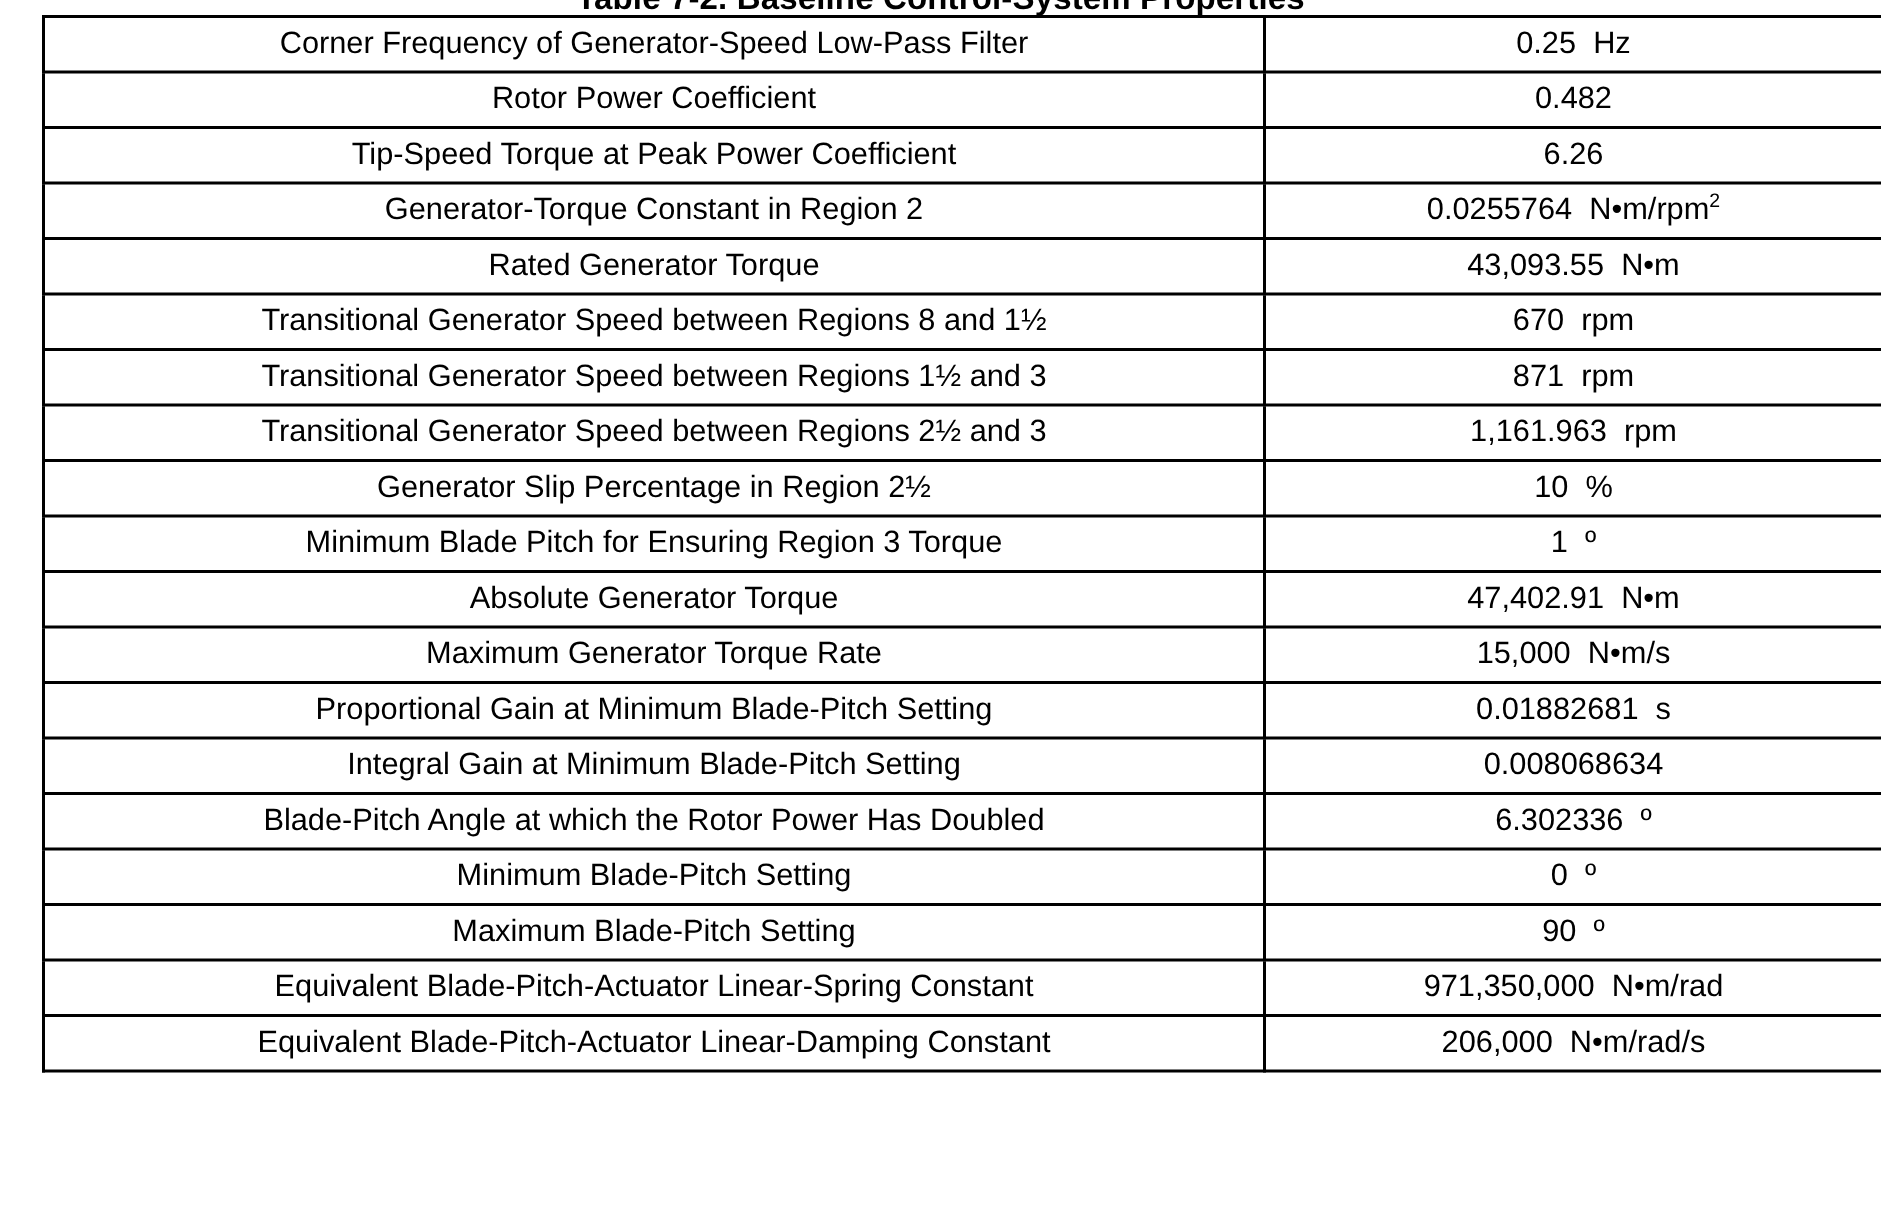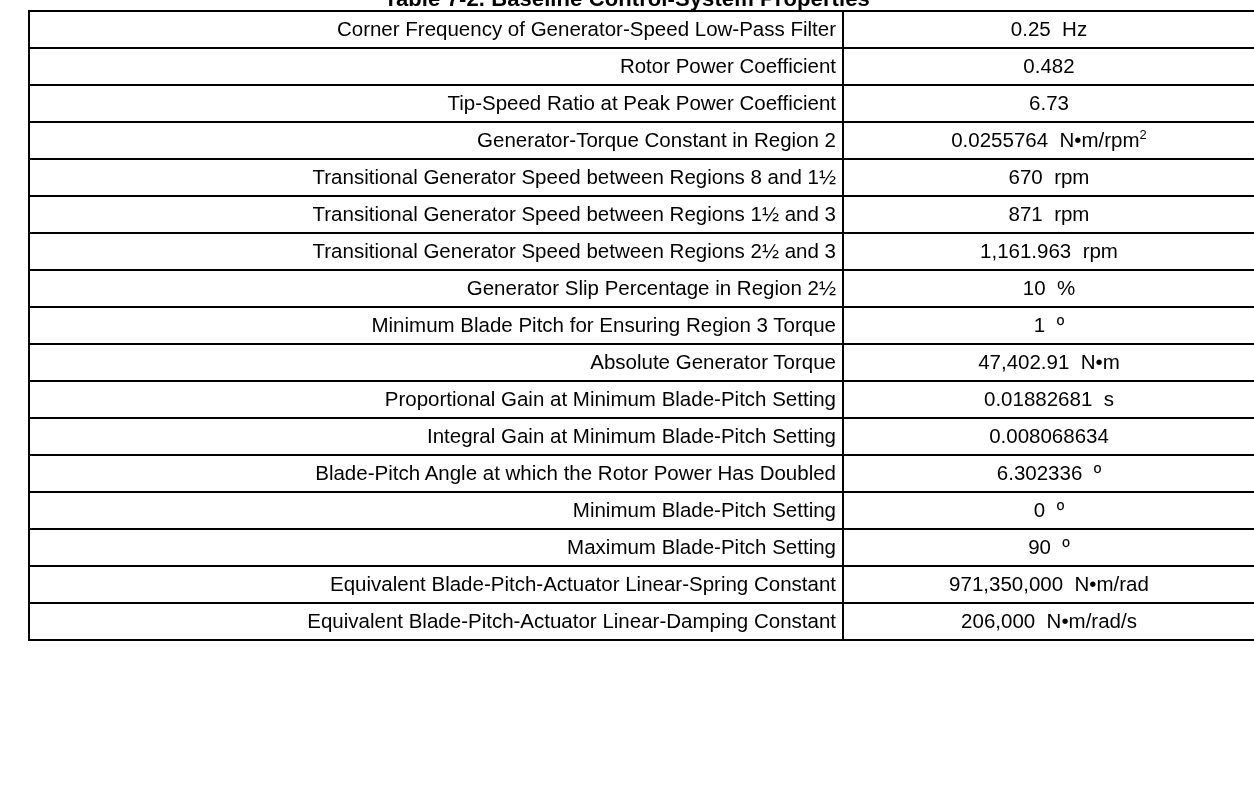--- a/index.html
+++ b/index.html
@@ -47,21 +47,21 @@
     font-size: 20.5px;
     line-height: 22px;
     height: 30px;
     padding: 2px 6px 3px 6px;
     vertical-align: middle;
     white-space: nowrap;
     overflow: hidden;
   }
   td.label {
     width: 800px;
-    text-align: right;
+    text-align: center;
   }
   td.value {
     width: 398px;
     text-align: center;
   }
   .val-wrap {
     display: inline-block;
     white-space: pre;
   }
   sup {
@@ -81,26 +81,30 @@
     <tbody>
         <tr>
           <td class="label">Corner Frequency of Generator-Speed Low-Pass Filter</td>
           <td class="value"><span class="val-wrap">0.25  Hz</span></td>
         </tr>
         <tr>
           <td class="label">Rotor Power Coefficient</td>
           <td class="value"><span class="val-wrap">0.482</span></td>
         </tr>
         <tr>
-          <td class="label">Tip-Speed Ratio at Peak Power Coefficient</td>
-          <td class="value"><span class="val-wrap">6.73</span></td>
+          <td class="label">Tip-Speed Torque at Peak Power Coefficient</td>
+          <td class="value"><span class="val-wrap">6.26</span></td>
         </tr>
         <tr>
           <td class="label">Generator-Torque Constant in Region 2</td>
           <td class="value"><span class="val-wrap">0.0255764  N•m/rpm</span><sup>2</sup></td>
+        </tr>
+        <tr>
+          <td class="label">Rated Generator Torque</td>
+          <td class="value"><span class="val-wrap">43,093.55  N•m</span></td>
         </tr>
         <tr>
           <td class="label">Transitional Generator Speed between Regions 8 and 1½</td>
           <td class="value"><span class="val-wrap">670  rpm</span></td>
         </tr>
         <tr>
           <td class="label">Transitional Generator Speed between Regions 1½ and 3</td>
           <td class="value"><span class="val-wrap">871  rpm</span></td>
         </tr>
         <tr>
@@ -111,20 +115,24 @@
           <td class="label">Generator Slip Percentage in Region 2½</td>
           <td class="value"><span class="val-wrap">10  %</span></td>
         </tr>
         <tr>
           <td class="label">Minimum Blade Pitch for Ensuring Region 3 Torque</td>
           <td class="value"><span class="val-wrap">1  º</span></td>
         </tr>
         <tr>
           <td class="label">Absolute Generator Torque</td>
           <td class="value"><span class="val-wrap">47,402.91  N•m</span></td>
+        </tr>
+        <tr>
+          <td class="label">Maximum Generator Torque Rate</td>
+          <td class="value"><span class="val-wrap">15,000  N•m/s</span></td>
         </tr>
         <tr>
           <td class="label">Proportional Gain at Minimum Blade-Pitch Setting</td>
           <td class="value"><span class="val-wrap">0.01882681  s</span></td>
         </tr>
         <tr>
           <td class="label">Integral Gain at Minimum Blade-Pitch Setting</td>
           <td class="value"><span class="val-wrap">0.008068634</span></td>
         </tr>
         <tr>

